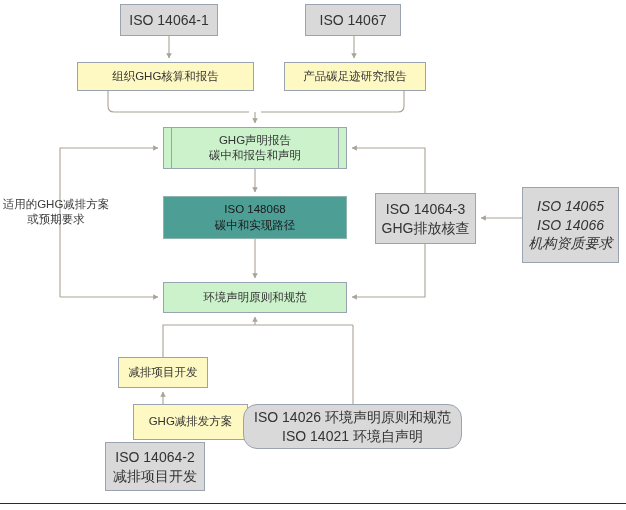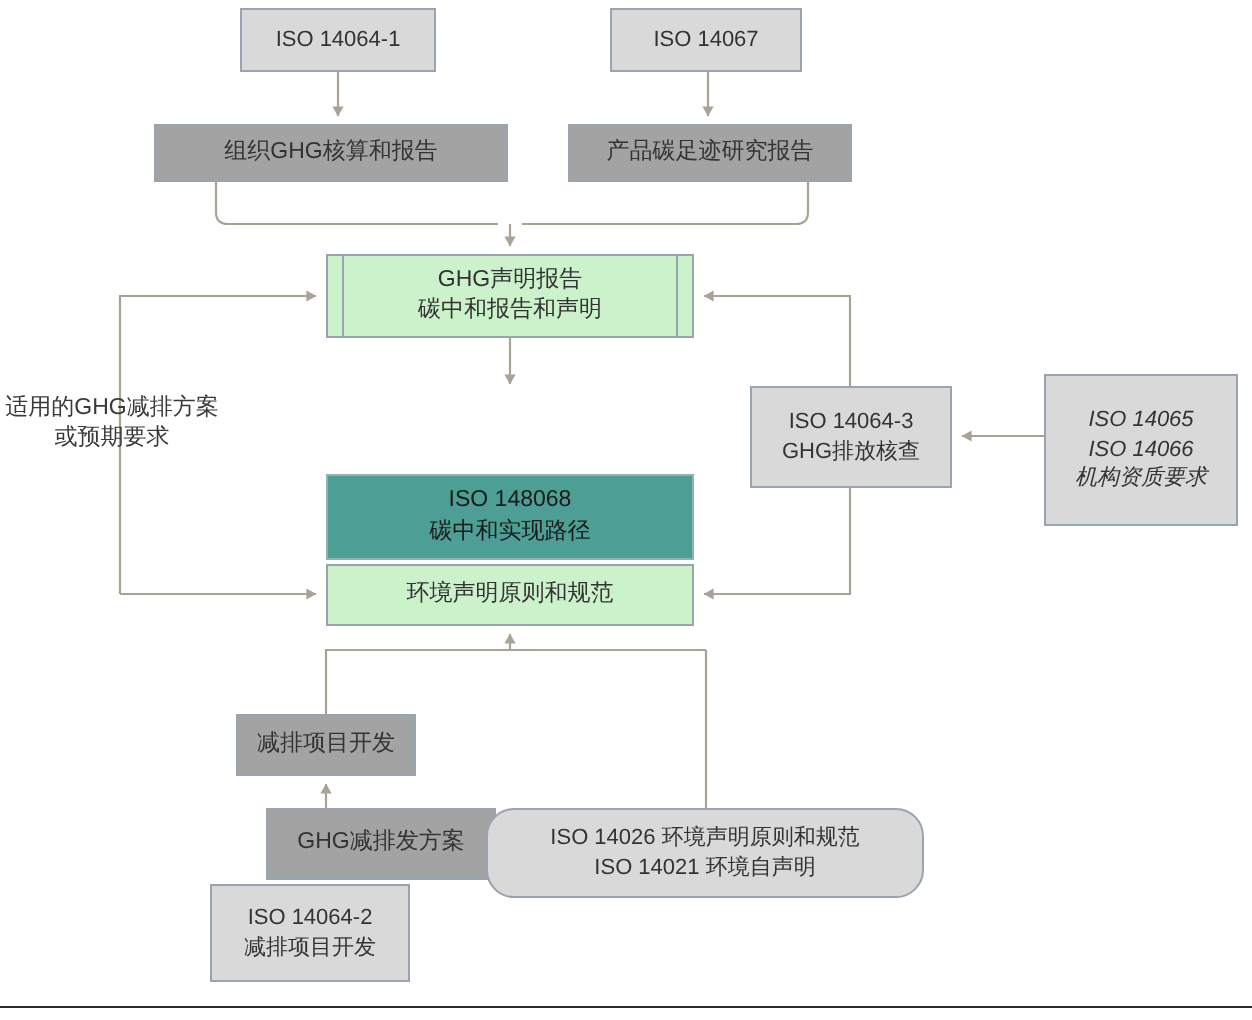--- a/index.html
+++ b/index.html
@@ -35,38 +35,37 @@
     z-index: 2;
   }
   .node .txt {
     display: block;
     white-space: pre-line;
   }
   
   .v-grey {
     background: #d9d9d9;
     border: 1px solid #9aa3b0;
-    font-size: 11px;
+    font-size: 14px;
   }
   .v-white {
-    background: #a3a3a3;
+    background: #fef9c3;
     border: 1px solid #9aa3b0;
     font-size: 11.5px;
   }
   .v-green {
     background: #ccf2cc;
     border: 1px solid #9aa3b0;
     font-size: 11.5px;
   }
   .v-teal {
     background: #4d9e95;
     border: 1px solid #8fb3ae;
     color: #1a1a1a;
     font-size: 11.5px;
-    margin-top: 41px;
   }
   .v-plain {
     background: transparent;
     border: none;
     font-size: 11.5px;
     color: #3a3a3a;
   }
   
   .rails::before,
   .rails::after {

